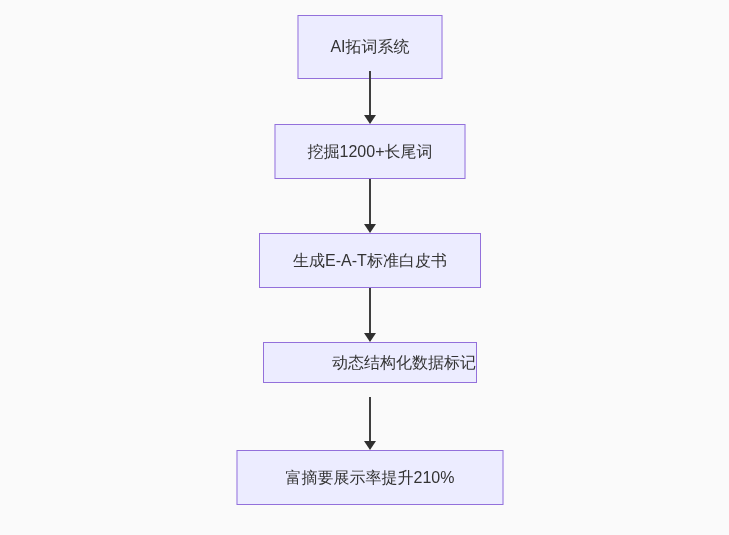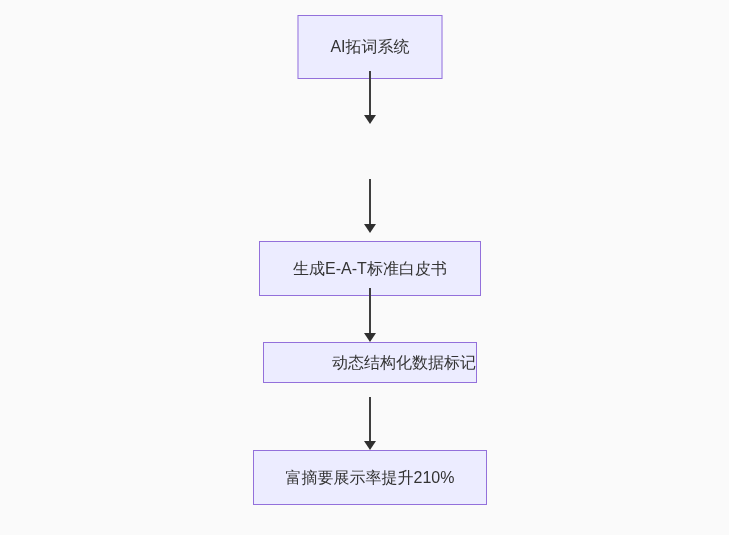--- a/index.html
+++ b/index.html
@@ -60,30 +60,33 @@
 </style>
 </head>
 <body>
 
 <div class="canvas">
 
   <div class="node" style="top:15px; width:145px; height:64px;">
     <span>AI拓词系统</span>
   </div>
 
+  <div class="node" style="top:124px; width:191px; height:55px;">
+    <span>挖掘1200+长尾词</span>
+  </div>
 
-  <div class="node" style="top:233px; width:222px; height:55px;margin-top:8px;">
+  <div class="node" style="top:233px; width:222px; height:55px;">
     <span>生成E-A-T标准白皮书</span>
   </div>
 
   <div class="node" style="top:342px; width:214px; height:41px;justify-content:flex-end;">
     <span>动态结构化数据标记</span>
   </div>
 
-  <div class="node" style="top:450px; width:234px; height:55px;">
+  <div class="node" style="top:450px; width:267px; height:55px;">
     <span>富摘要展示率提升210%</span>
   </div>
 
   <div class="edge" style="top:71px; height:53px;">
     <div class="edge-line"></div>
     <div class="edge-head"></div>
   </div>
 
   <div class="edge" style="top:179px; height:54px;">
     <div class="edge-line"></div>

